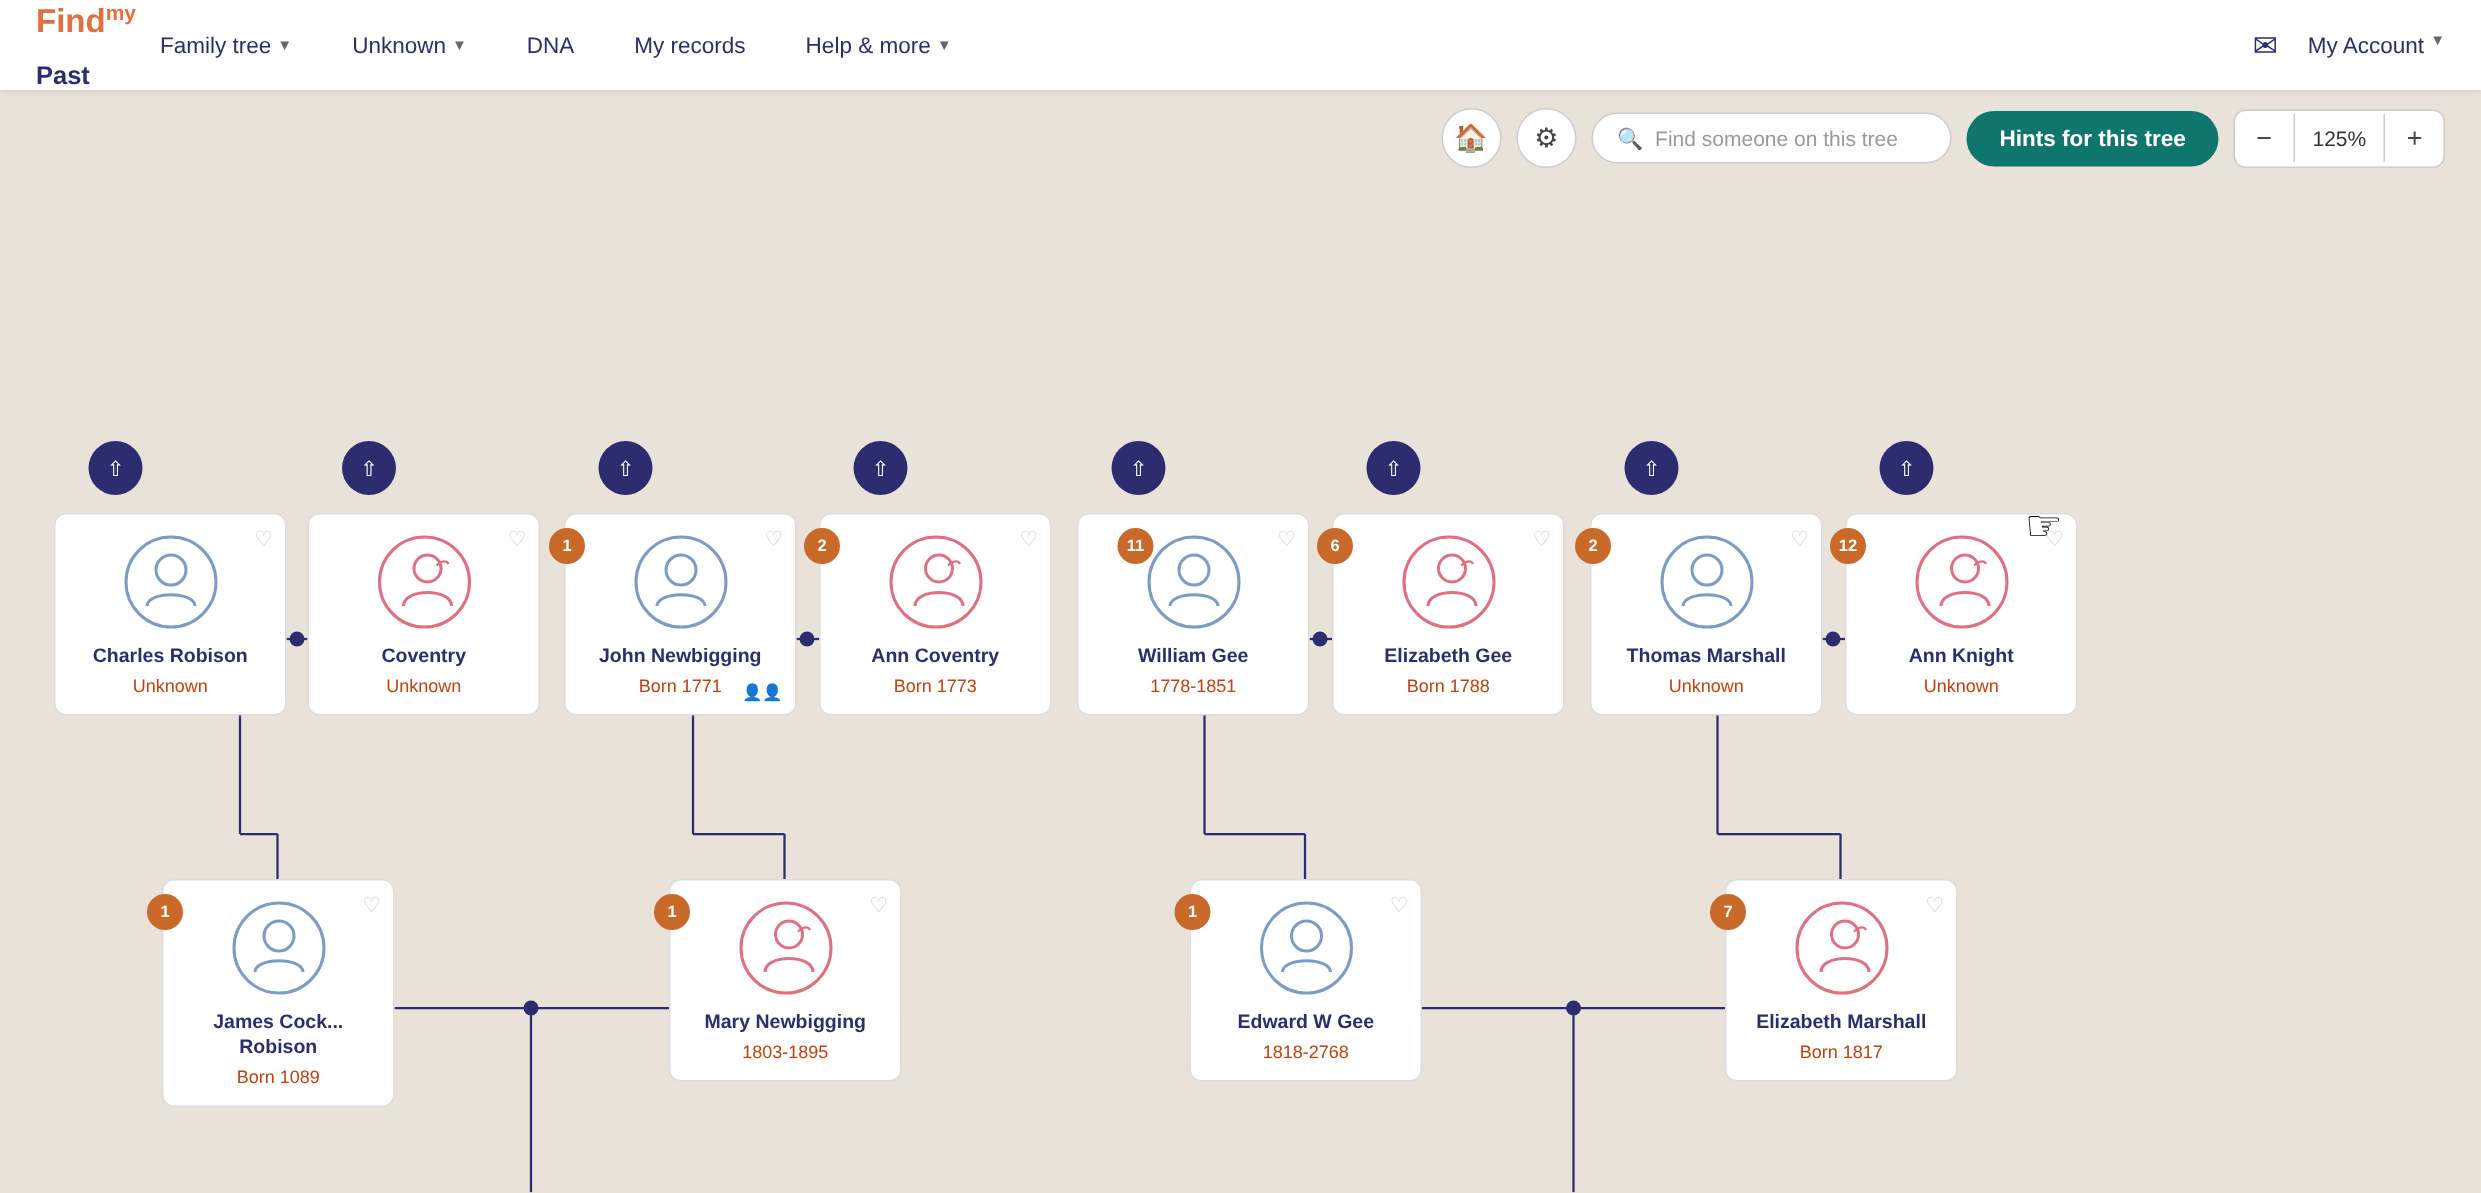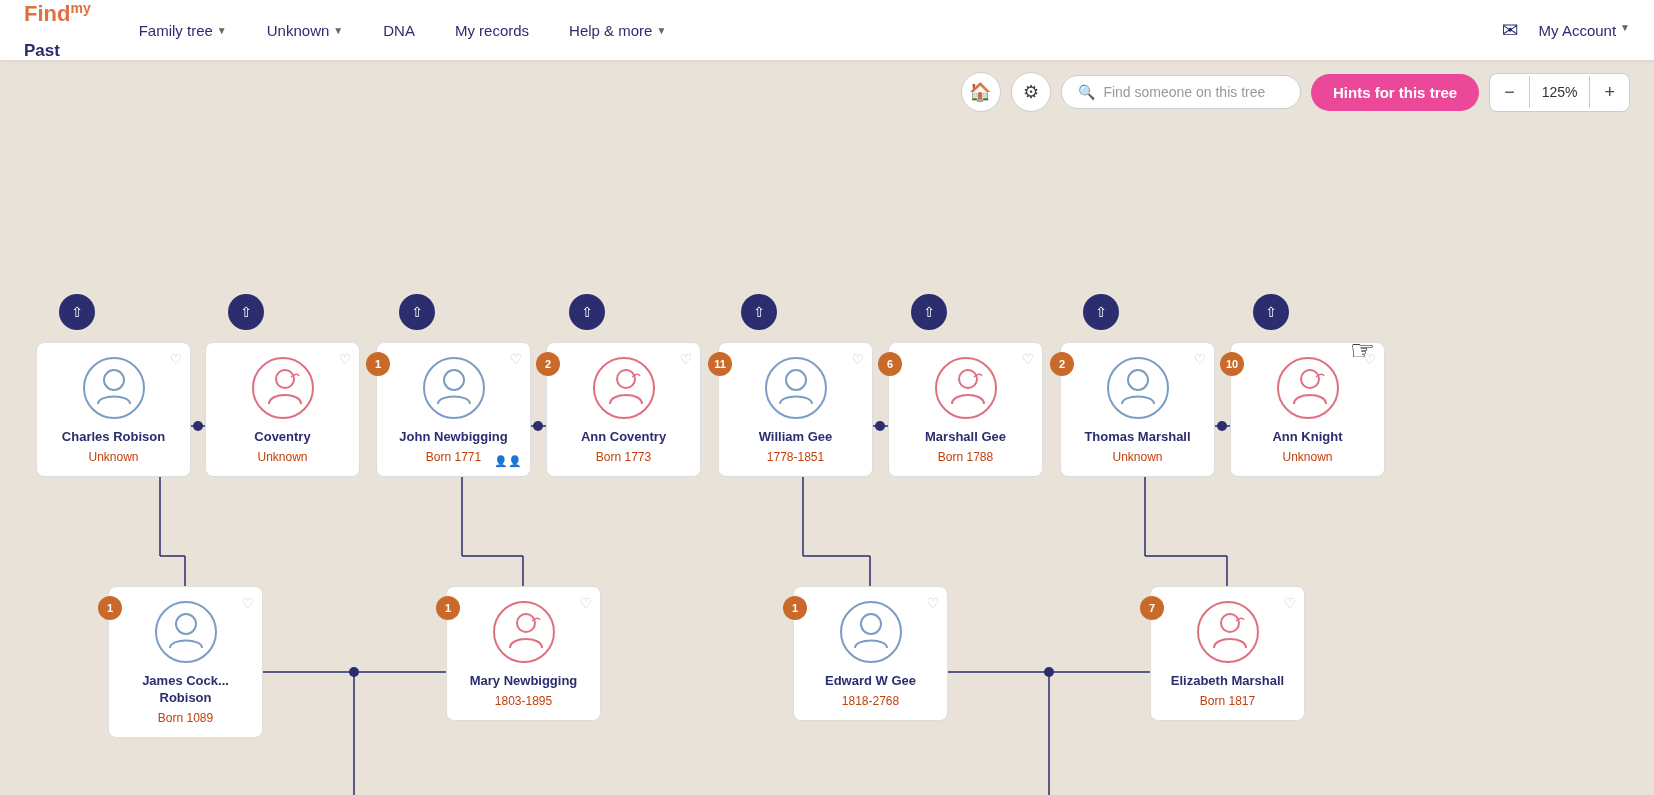--- a/index.html
+++ b/index.html
@@ -19,21 +19,20 @@
       align-items: center;
       padding: 0 24px;
       box-shadow: 0 1px 3px rgba(0,0,0,0.08);
       position: relative;
       z-index: 10;
     }
     .logo {
       display: flex;
       flex-direction: column;
       line-height: 1;
-      margin-right: 32px;
       gap: 20px;
     }
     .logo-find { font-size: 22px; font-weight: 700; color: #2b2d6e; }
     .logo-find span { color: #e07040; }
     .logo-past { font-size: 17px; font-weight: 700; color: #2b2d6e; margin-top: -4px; }
     .nav-items {
       display: flex;
       align-items: center;
       gap: 8px;
       flex: 1;
@@ -101,21 +100,21 @@
       border: 1px solid #ccc;
       border-radius: 24px;
       padding: 8px 16px;
       gap: 8px;
       min-width: 240px;
       cursor: pointer;
     }
     .search-field span { color: #999; font-size: 14px; }
     .search-icon-char { color: #888; font-size: 16px; }
     .hints-btn {
-      background: #ec4899;
+      background: #0f766e;
       color: #fff;
       border: none;
       border-radius: 24px;
       padding: 10px 22px;
       font-size: 15px;
       font-weight: 600;
       cursor: pointer;
     }
     .zoom-controls {
       display: flex;
@@ -409,21 +408,21 @@
     <circle cx="26" cy="15" r="9" stroke="#e07080" stroke-width="2" fill="none"></circle>
     <path d="M10 40 C10 28 42 28 42 40" stroke="#e07080" stroke-width="2" fill="none"></path>
     <path d="M32 13 Q38 8 40 12" stroke="#e07080" stroke-width="1.5" fill="none"></path>
   </svg>
         </div>
         <div class="person-name">Ann Coventry</div>
         <div class="person-dates">Born 1773</div>
         <span class="card-heart">♡</span>
       </div>
       <button class="up-arrow-btn" style="left: 741px; top: 170px;">⇧</button>
-      <div class="hint-badge" style="left: 708px; top: 228px;">11</div>
+      <div class="hint-badge" style="left: 745px; top: 228px;">11</div>
       <div class="person-card" style="left: 718px; top: 218px;">
         <div class="avatar-circle avatar-male">
           <svg width="48" height="48" viewBox="0 0 48 48" fill="none" xmlns="http://www.w3.org/2000/svg">
     <circle cx="24" cy="16" r="10" stroke="#7b9cc4" stroke-width="2" fill="none"></circle>
     <path d="M8 40 C8 30 40 30 40 40" stroke="#7b9cc4" stroke-width="2" fill="none"></path>
   </svg>
         </div>
         <div class="person-name">William Gee</div>
         <div class="person-dates">1778-1851</div>
         <span class="card-heart">♡</span>
@@ -431,39 +430,39 @@
       <button class="up-arrow-btn" style="left: 911px; top: 170px;">⇧</button>
       <div class="hint-badge" style="left: 878px; top: 228px;">6</div>
       <div class="person-card" style="left: 888px; top: 218px;">
         <div class="avatar-circle avatar-female">
           <svg width="48" height="48" viewBox="0 0 48 48" fill="none" xmlns="http://www.w3.org/2000/svg">
     <circle cx="26" cy="15" r="9" stroke="#e07080" stroke-width="2" fill="none"></circle>
     <path d="M10 40 C10 28 42 28 42 40" stroke="#e07080" stroke-width="2" fill="none"></path>
     <path d="M32 13 Q38 8 40 12" stroke="#e07080" stroke-width="1.5" fill="none"></path>
   </svg>
         </div>
-        <div class="person-name">Marshall Gee</div>
+        <div class="person-name">Elizabeth Gee</div>
         <div class="person-dates">Born 1788</div>
         <span class="card-heart">♡</span>
       </div>
       <button class="up-arrow-btn" style="left: 1083px; top: 170px;">⇧</button>
       <div class="hint-badge" style="left: 1050px; top: 228px;">2</div>
       <div class="person-card" style="left: 1060px; top: 218px;">
         <div class="avatar-circle avatar-male">
           <svg width="48" height="48" viewBox="0 0 48 48" fill="none" xmlns="http://www.w3.org/2000/svg">
     <circle cx="24" cy="16" r="10" stroke="#7b9cc4" stroke-width="2" fill="none"></circle>
     <path d="M8 40 C8 30 40 30 40 40" stroke="#7b9cc4" stroke-width="2" fill="none"></path>
   </svg>
         </div>
         <div class="person-name">Thomas Marshall</div>
         <div class="person-dates">Unknown</div>
         <span class="card-heart">♡</span>
       </div>
       <button class="up-arrow-btn" style="left: 1253px; top: 170px;">⇧</button>
-      <div class="hint-badge" style="left: 1220px; top: 228px;">10</div>
+      <div class="hint-badge" style="left: 1220px; top: 228px;">12</div>
       <div class="person-card" style="left: 1230px; top: 218px;">
         <div class="avatar-circle avatar-female">
           <svg width="48" height="48" viewBox="0 0 48 48" fill="none" xmlns="http://www.w3.org/2000/svg">
     <circle cx="26" cy="15" r="9" stroke="#e07080" stroke-width="2" fill="none"></circle>
     <path d="M10 40 C10 28 42 28 42 40" stroke="#e07080" stroke-width="2" fill="none"></path>
     <path d="M32 13 Q38 8 40 12" stroke="#e07080" stroke-width="1.5" fill="none"></path>
   </svg>
         </div>
         <div class="person-name">Ann Knight</div>
         <div class="person-dates">Unknown</div>

